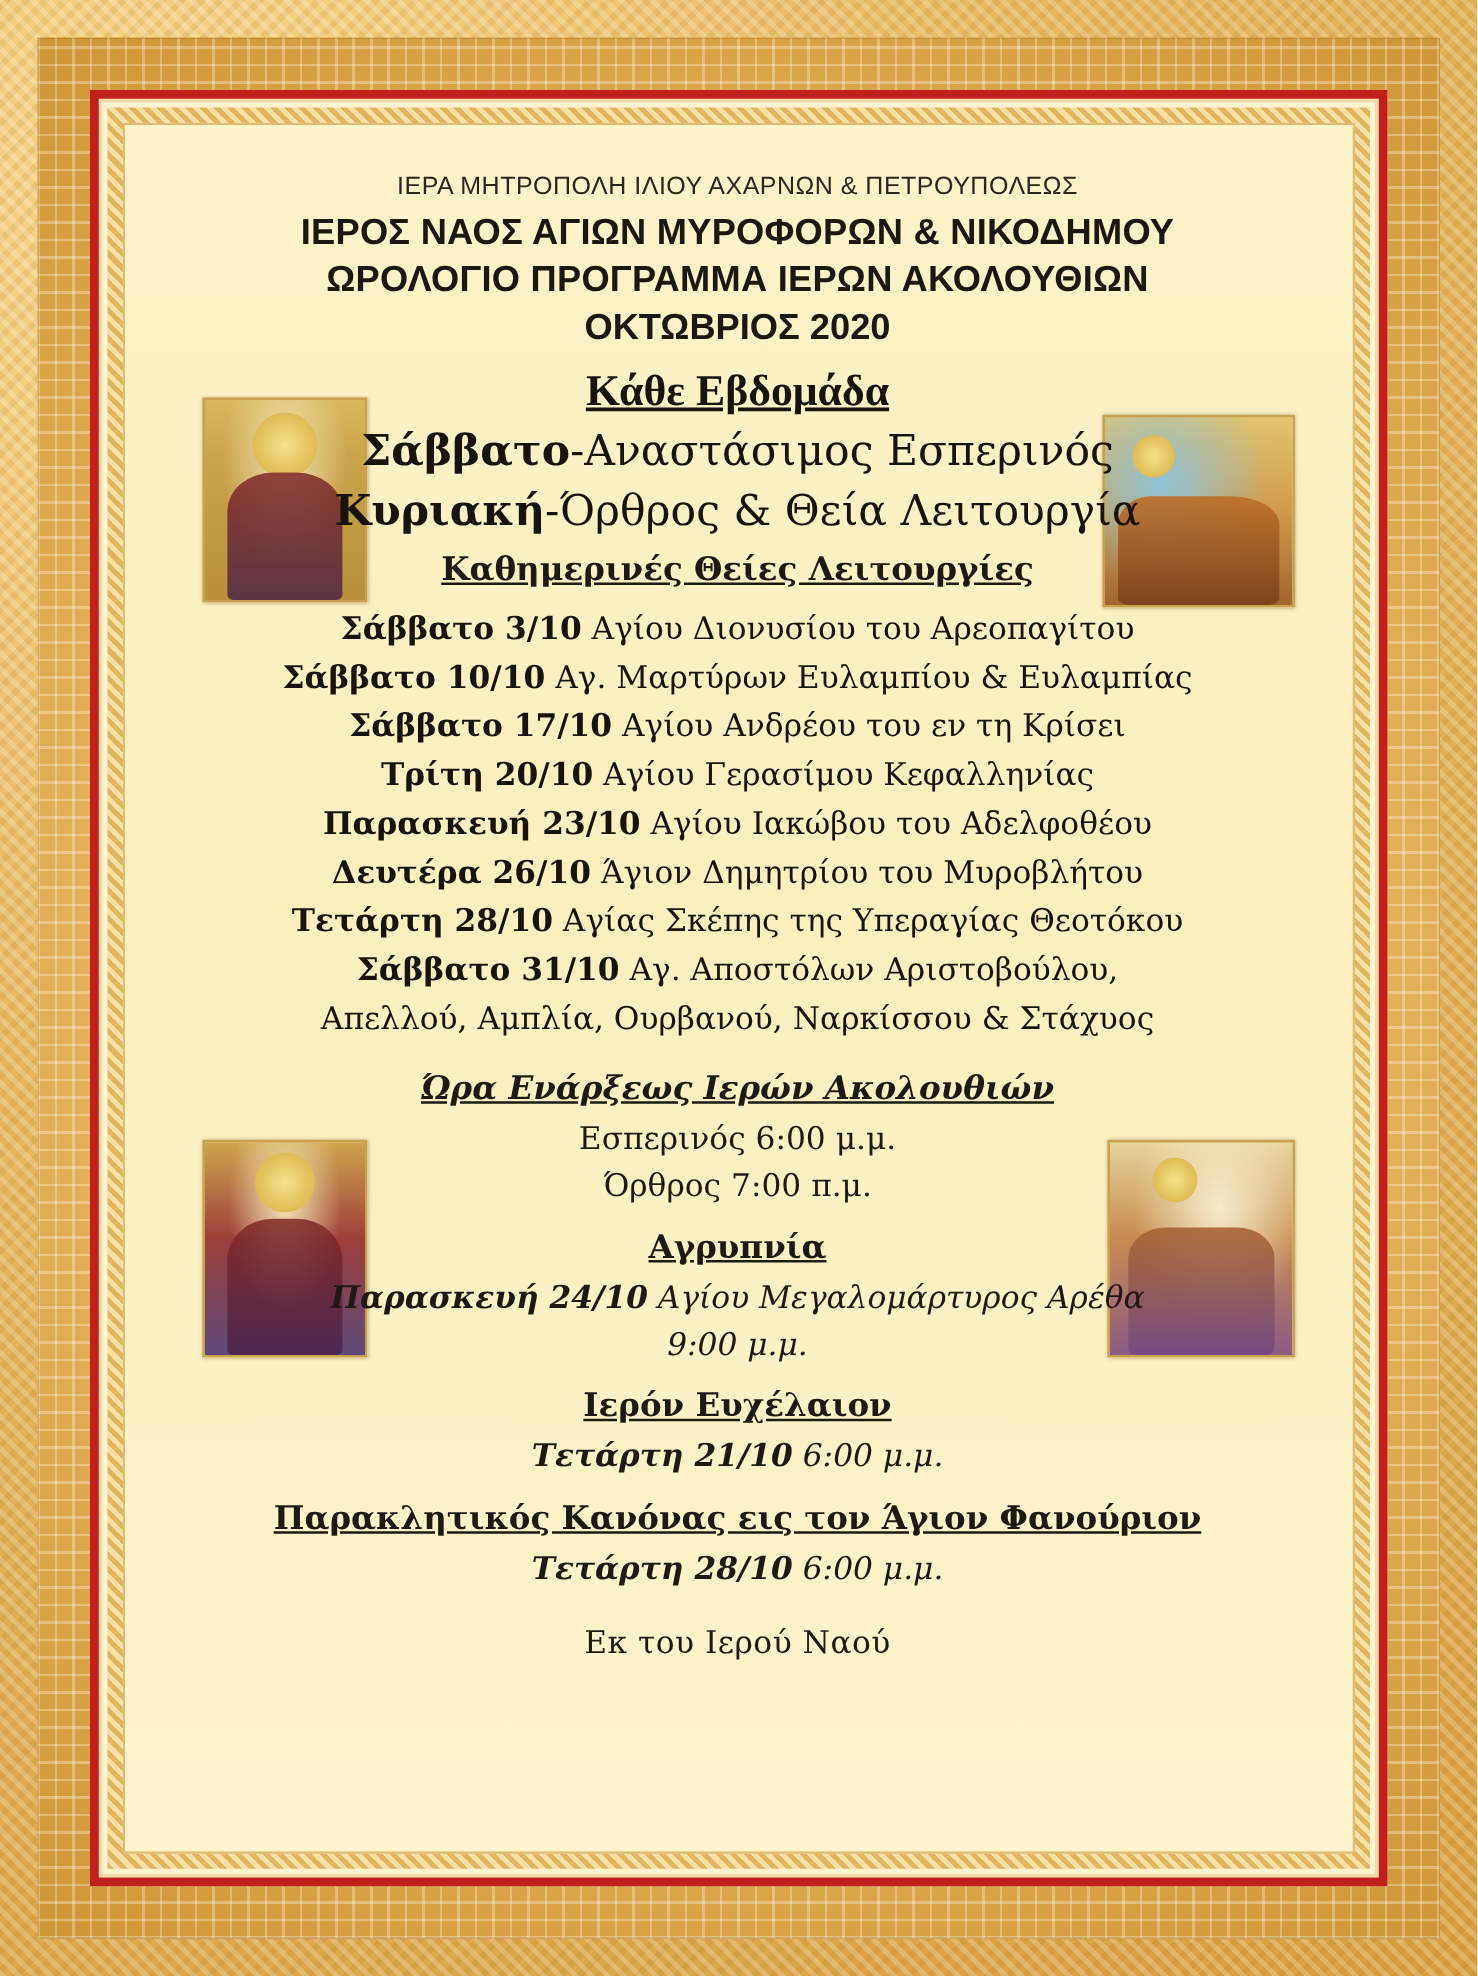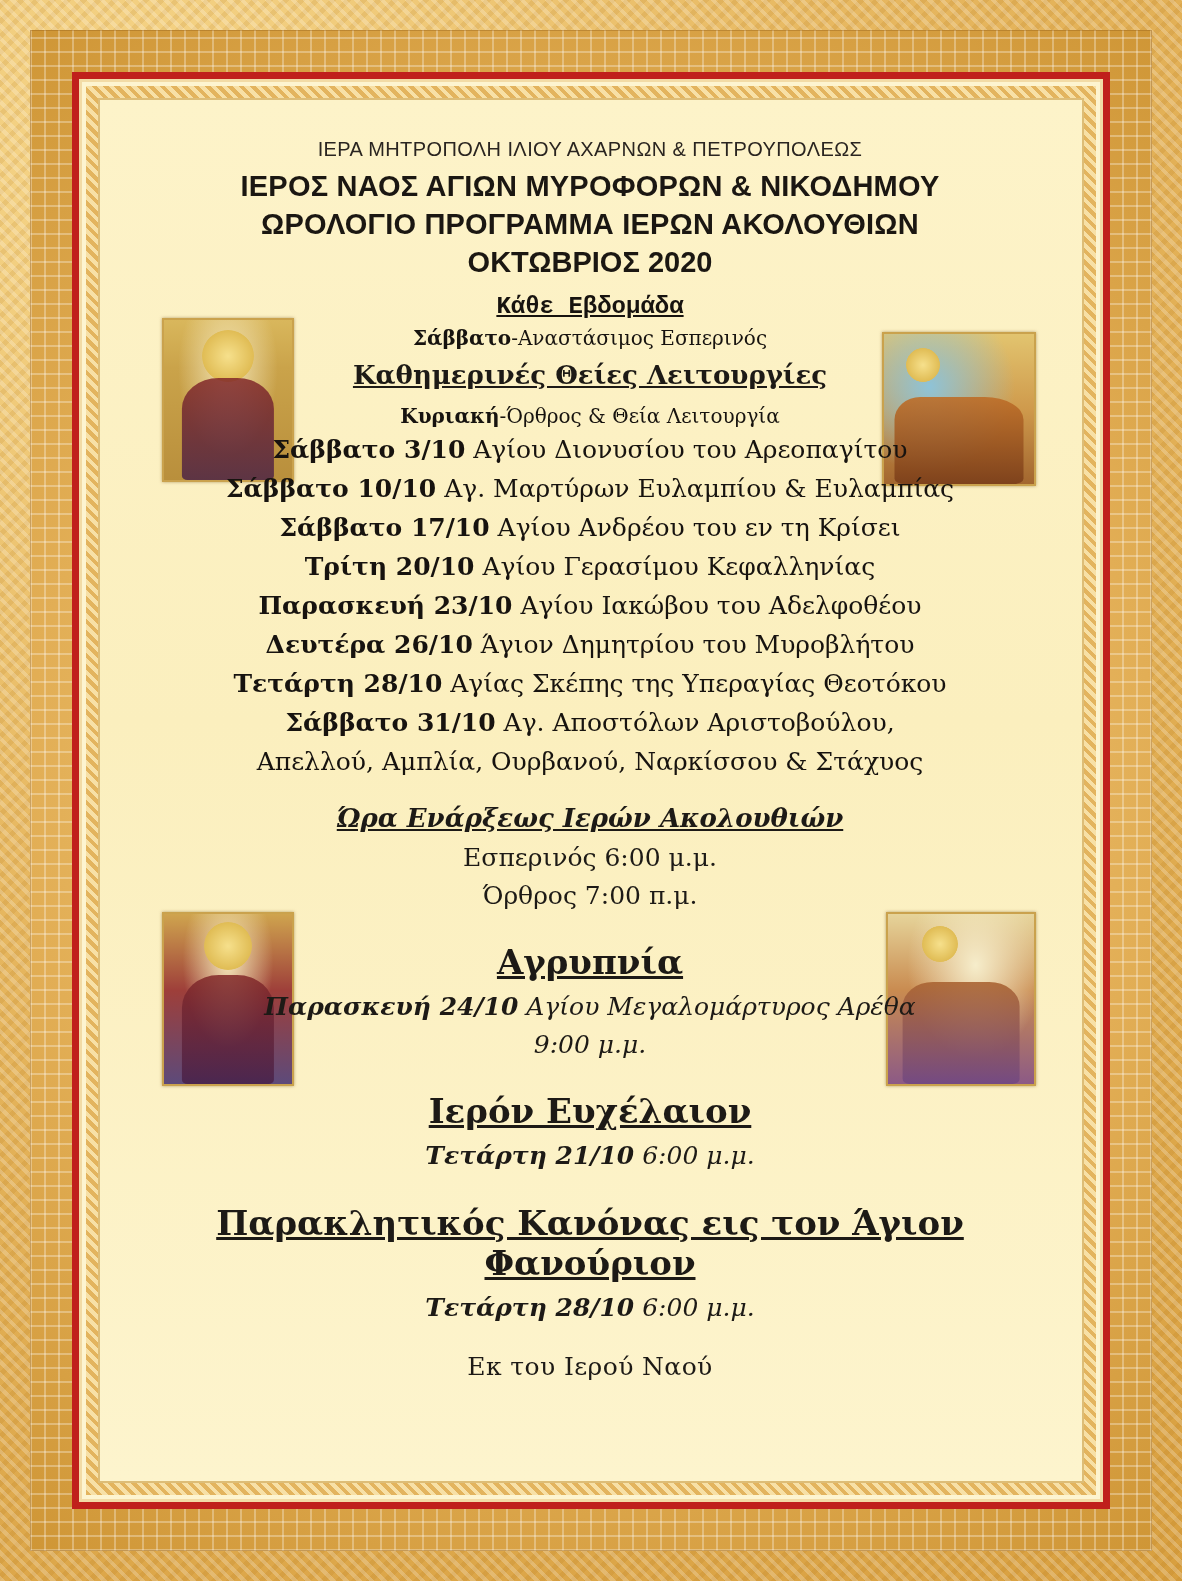--- a/index.html
+++ b/index.html
@@ -80,30 +80,30 @@
   .month {
     font-family: "Liberation Sans", sans-serif;
     font-weight: bold;
     font-size: 29px;
     color: #1b1712;
     margin-top: 2px;
     margin-bottom: 14px;
   }
 
   .section-head {
-    font-family: Liberation Mono, monospace;
-    font-weight: bold;
-    font-size: 24px;
+    font-family: Liberation Serif, serif;
+    font-weight: bold;
+    font-size: 35px;
     text-decoration: underline;
     margin: 10px 0 4px 0;
     color: #17130f;
   }
   .weekly-line {
     font-family: "DejaVu Serif", serif;
-    font-size: 20px;
+    font-size: 34px;
     line-height: 1.42;
     color: #17130f;
   }
   .weekly-line b { font-weight: bold; }
 
   .daily-head {
     font-family: "DejaVu Serif", serif;
     font-weight: bold;
     font-size: 26px;
     text-decoration: underline;
@@ -127,23 +127,23 @@
     margin: 22px 0 6px 0;
     font-style: italic;
   }
   .times-line {
     font-size: 25px;
     line-height: 1.5;
   }
 
   .block-head {
     font-weight: bold;
-    font-size: 34px;
+    font-size: 26px;
     text-decoration: underline;
-    margin: 28px 0 6px 0;
+    margin: 16px 0 6px 0;
   }
   .block-line {
     font-size: 25px;
     line-height: 1.5;
     font-style: italic;
   }
   .block-line .day { font-weight: bold; }
 
   .closing {
     font-size: 25px;
@@ -243,25 +243,25 @@
 
       <p class="line metropolis">ΙΕΡΑ ΜΗΤΡΟΠΟΛΗ ΙΛΙΟΥ ΑΧΑΡΝΩΝ &amp; ΠΕΤΡΟΥΠΟΛΕΩΣ</p>
       <p class="line church-title">ΙΕΡΟΣ ΝΑΟΣ ΑΓΙΩΝ ΜΥΡΟΦΟΡΩΝ &amp; ΝΙΚΟΔΗΜΟΥ</p>
       <p class="line church-title">ΩΡΟΛΟΓΙΟ ΠΡΟΓΡΑΜΜΑ ΙΕΡΩΝ ΑΚΟΛΟΥΘΙΩΝ</p>
       <p class="line month">ΟΚΤΩΒΡΙΟΣ 2020</p>
 
       <p class="line section-head">Κάθε Εβδομάδα</p>
       <p class="line weekly-line">
         <b>Σάββατο</b><span>-Αναστάσιμος Εσπερινός</span>
       </p>
-      <p class="line daily-head">Καθημερινές Θείες Λειτουργίες</p>
-
       <p class="line weekly-line">
         <b>Κυριακή</b><span>-Όρθρος &amp; Θεία Λειτουργία</span>
       </p>
+
+      <p class="line daily-head">Καθημερινές Θείες Λειτουργίες</p>
 
       <ul class="svc-list">
         <li class="svc">
           <span class="day">Σάββατο 3/10</span>
           <span>Αγίου Διονυσίου του Αρεοπαγίτου</span>
         </li>
         <li class="svc">
           <span class="day">Σάββατο 10/10</span>
           <span>Αγ. Μαρτύρων Ευλαμπίου &amp; Ευλαμπίας</span>
         </li>

